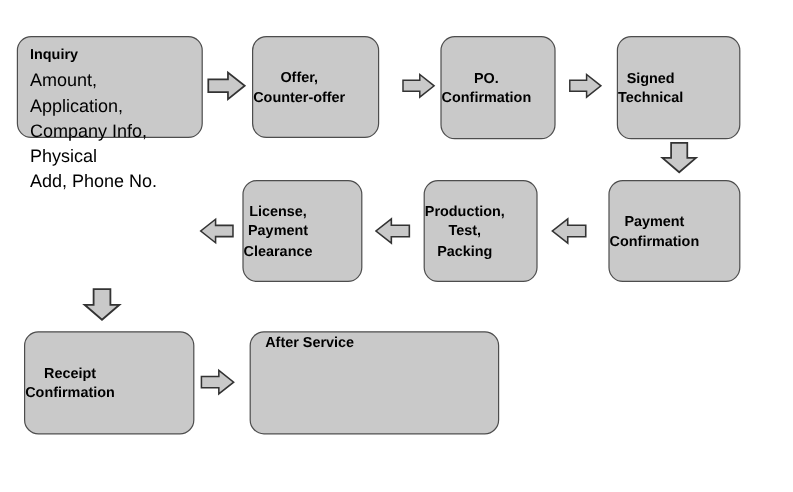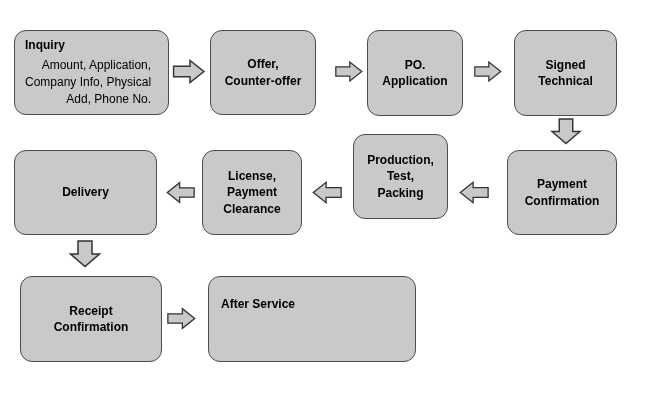--- a/index.html
+++ b/index.html
@@ -24,21 +24,21 @@
     overflow:hidden;
   }
   .node{
     position:absolute;
     box-sizing:border-box;
     background:var(--node-fill);
     border:1.5px solid var(--node-border);
     border-radius:12px;
     display:flex;
     align-items:center;
-    justify-content:center;
+    justify-content:flex-start;
     text-align:center;
   }
   .node .label{
     font-weight:bold;
     font-size:12px;
     line-height:1.35;
     white-space:pre-line;
   }
   .node.detail{
     flex-direction:column;
@@ -47,24 +47,23 @@
     text-align:left;
     padding:7px 10px;
   }
   .node.detail .title{
     font-weight:bold;
     font-size:12px;
     margin-bottom:5px;
   }
   .node.detail .body{
     font-weight:normal;
-    font-size:12px;
+    font-size:15px;
     line-height:1.4;
     white-space:pre-line;
-    text-align:right;
   }
   .arrow{position:absolute;}
   .arrow svg{display:block;overflow:visible;}
   .arrow polygon{
     fill:var(--arrow-fill);
     stroke:var(--arrow-outline);
     stroke-width:1.5;
     stroke-linejoin:miter;
   }
 </style>
@@ -92,21 +91,21 @@
   </div>
 
   <div class="arrow" style="left:335px;top:58px">
     <svg width="28" height="27" viewBox="0 0 34 28">
       <polygon points="1,8.5 18,8.5 18,2.5 32.5,14 18,25.5 18,19.5 1,19.5"></polygon>
     </svg>
   </div>
 
   <div class="node" style="left:367px;top:30px;width:96px;height:86px">
     <span class="label">PO.
-Application</span>
+Confirmation</span>
   </div>
 
   <div class="arrow" style="left:474px;top:58px">
     <svg width="28" height="27" viewBox="0 0 34 28">
       <polygon points="1,8.5 18,8.5 18,2.5 32.5,14 18,25.5 18,19.5 1,19.5"></polygon>
     </svg>
   </div>
 
   <div class="node" style="left:514px;top:30px;width:103px;height:86px">
     <span class="label">Signed
@@ -123,21 +122,21 @@
     <span class="label">Payment
 Confirmation</span>
   </div>
 
   <div class="arrow" style="left:459px;top:179px">
     <svg width="30" height="27" viewBox="0 0 34 28">
       <polygon points="33,8.5 16,8.5 16,2.5 1.5,14 16,25.5 16,19.5 33,19.5"></polygon>
     </svg>
   </div>
 
-  <div class="node" style="left:353px;top:134px;width:95px;height:85px">
+  <div class="node" style="left:353px;top:150px;width:95px;height:85px">
     <span class="label">Production,
 Test,
 Packing</span>
   </div>
 
   <div class="arrow" style="left:312px;top:179px">
     <svg width="30" height="27" viewBox="0 0 34 28">
       <polygon points="33,8.5 16,8.5 16,2.5 1.5,14 16,25.5 16,19.5 33,19.5"></polygon>
     </svg>
   </div>
@@ -147,38 +146,35 @@
 Payment
 Clearance</span>
   </div>
 
   <div class="arrow" style="left:166px;top:179px">
     <svg width="29" height="27" viewBox="0 0 34 28">
       <polygon points="33,8.5 16,8.5 16,2.5 1.5,14 16,25.5 16,19.5 33,19.5"></polygon>
     </svg>
   </div>
 
-  <div class="node" style="left:14px;top:150px;width:143px;height:85px">
-    <span class="label">Delivery</span>
-  </div>
 
   <div class="arrow" style="left:67px;top:240px">
     <svg width="36" height="28" viewBox="0 0 34 28">
       <polygon points="10,1 24,1 24,14 31.5,14 17,26.5 2.5,14 10,14"></polygon>
     </svg>
   </div>
 
   <div class="node" style="left:20px;top:276px;width:142px;height:86px">
     <span class="label">Receipt
 Confirmation</span>
   </div>
 
   <div class="arrow" style="left:167px;top:305px">
     <svg width="29" height="27" viewBox="0 0 34 28">
       <polygon points="1,8.5 18,8.5 18,2.5 32.5,14 18,25.5 18,19.5 1,19.5"></polygon>
     </svg>
   </div>
 
-  <div class="node detail" style="left:208px;top:276px;width:208px;height:86px;padding:20px 12px">
+  <div class="node detail" style="left:208px;top:276px;width:208px;height:86px;padding:1px 12px">
     <div class="title" style="margin-bottom:8px">After Service</div>
   </div>
 
 </div>
 
 </body></html>

